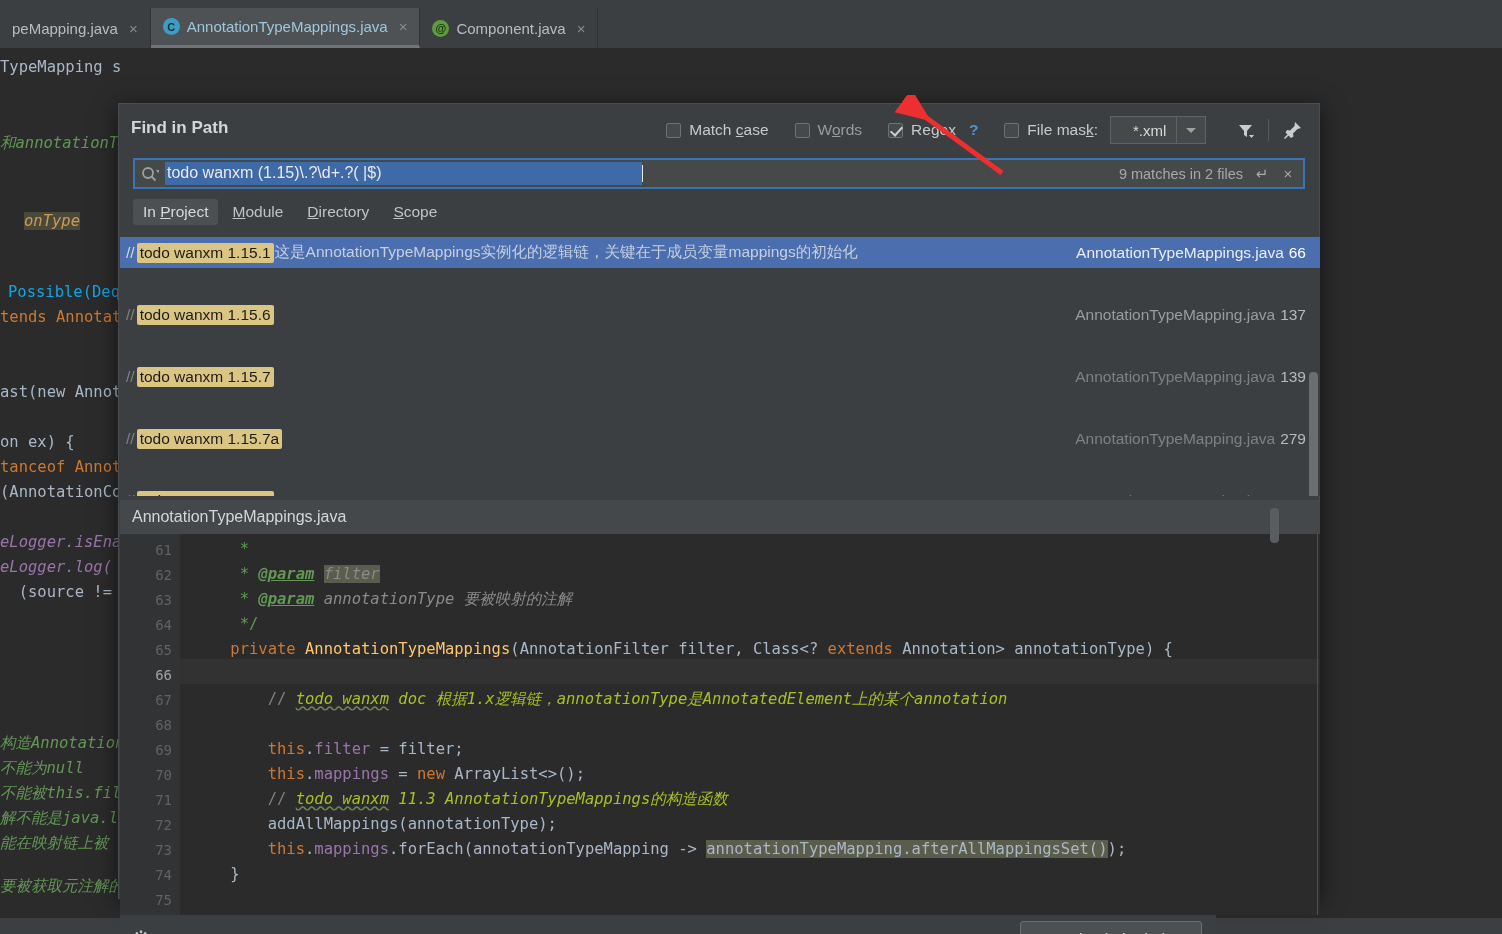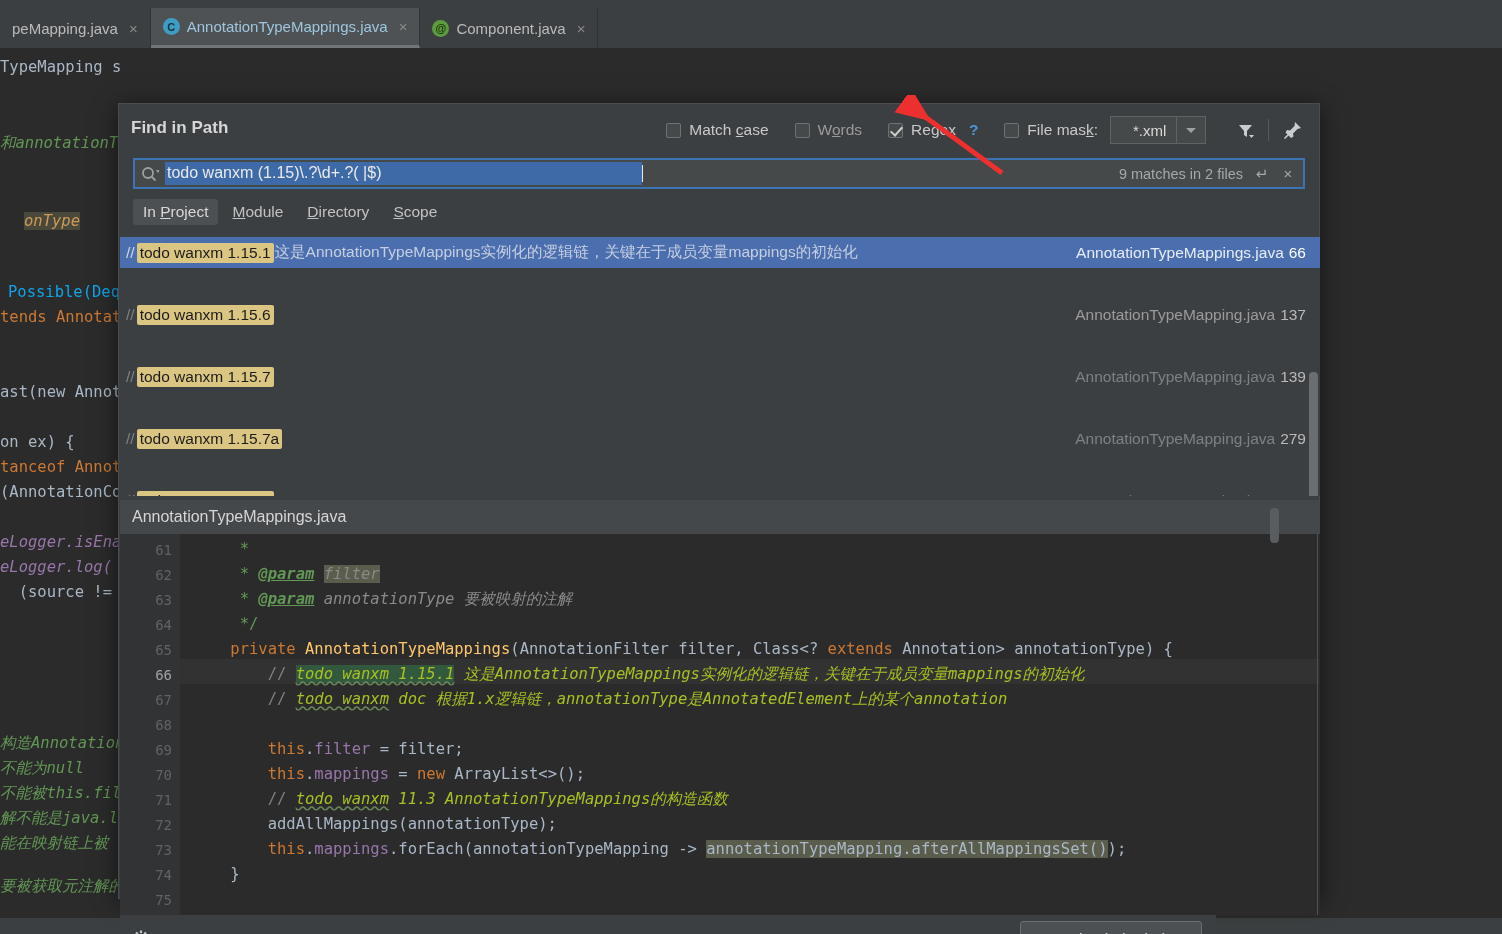--- a/index.html
+++ b/index.html
@@ -286,21 +286,20 @@
       <div class="gn" style="top:308px">73</div>
       <div class="gn" style="top:333px">74</div>
       <div class="gn" style="top:358px">75</div>
     </div>
     <div id="codearea">
       <div class="cl" style="top:3px"><span class="doc">     *</span></div>
       <div class="cl" style="top:28px"><span class="doc">     * </span><span class="tag under ital">@param</span><span class="doc"> </span><span class="param hl-grey">filter</span></div>
       <div class="cl" style="top:53px"><span class="doc">     * </span><span class="tag under ital">@param</span><span class="param"> annotationType 要被映射的注解</span></div>
       <div class="cl" style="top:78px"><span class="doc">     */</span></div>
       <div class="cl" style="top:103px"><span class="kw">    private </span><span class="mth">AnnotationTypeMappings</span><span class="id">(</span><span class="typ">AnnotationFilter </span><span class="id">filter, </span><span class="typ">Class</span><span class="id">&lt;? </span><span class="kw">extends </span><span class="typ">Annotation</span><span class="id">&gt; annotationType) {</span></div>
-      <div class="cl" style="top:128px"><span class="cmt">        // </span><span class="todo hl-green wavy">todo wanxm 1.15.1</span><span class="todo"> 这是AnnotationTypeMappings实例化的逻辑链，关键在于成员变量mappings的初始化</span></div>
       <div class="cl" style="top:153px"><span class="cmt">        // </span><span class="todo wavy">todo wanxm</span><span class="todo"> doc 根据1.x逻辑链，annotationType是AnnotatedElement上的某个annotation</span></div>
       <div class="cl" style="top:203px"><span class="kw">        this</span><span class="id">.</span><span class="fld">filter</span><span class="id"> = </span><span class="id">filter;</span></div>
       <div class="cl" style="top:228px"><span class="kw">        this</span><span class="id">.</span><span class="fld">mappings</span><span class="id"> = </span><span class="kw">new </span><span class="typ">ArrayList</span><span class="id">&lt;&gt;();</span></div>
       <div class="cl" style="top:253px"><span class="cmt">        // </span><span class="todo wavy">todo wanxm</span><span class="todo"> 11.3 AnnotationTypeMappings的构造函数</span></div>
       <div class="cl" style="top:278px"><span class="id">        addAllMappings(annotationType);</span></div>
       <div class="cl" style="top:303px"><span class="kw">        this</span><span class="id">.</span><span class="fld">mappings</span><span class="id">.forEach(annotationTypeMapping -&gt; </span><span class="id hl-grey">annotationTypeMapping.afterAllMappingsSet()</span><span class="id">);</span></div>
       <div class="cl" style="top:328px"><span class="id">    }</span></div>
     </div>
   </div>
   <div id="prev-vline"></div>

